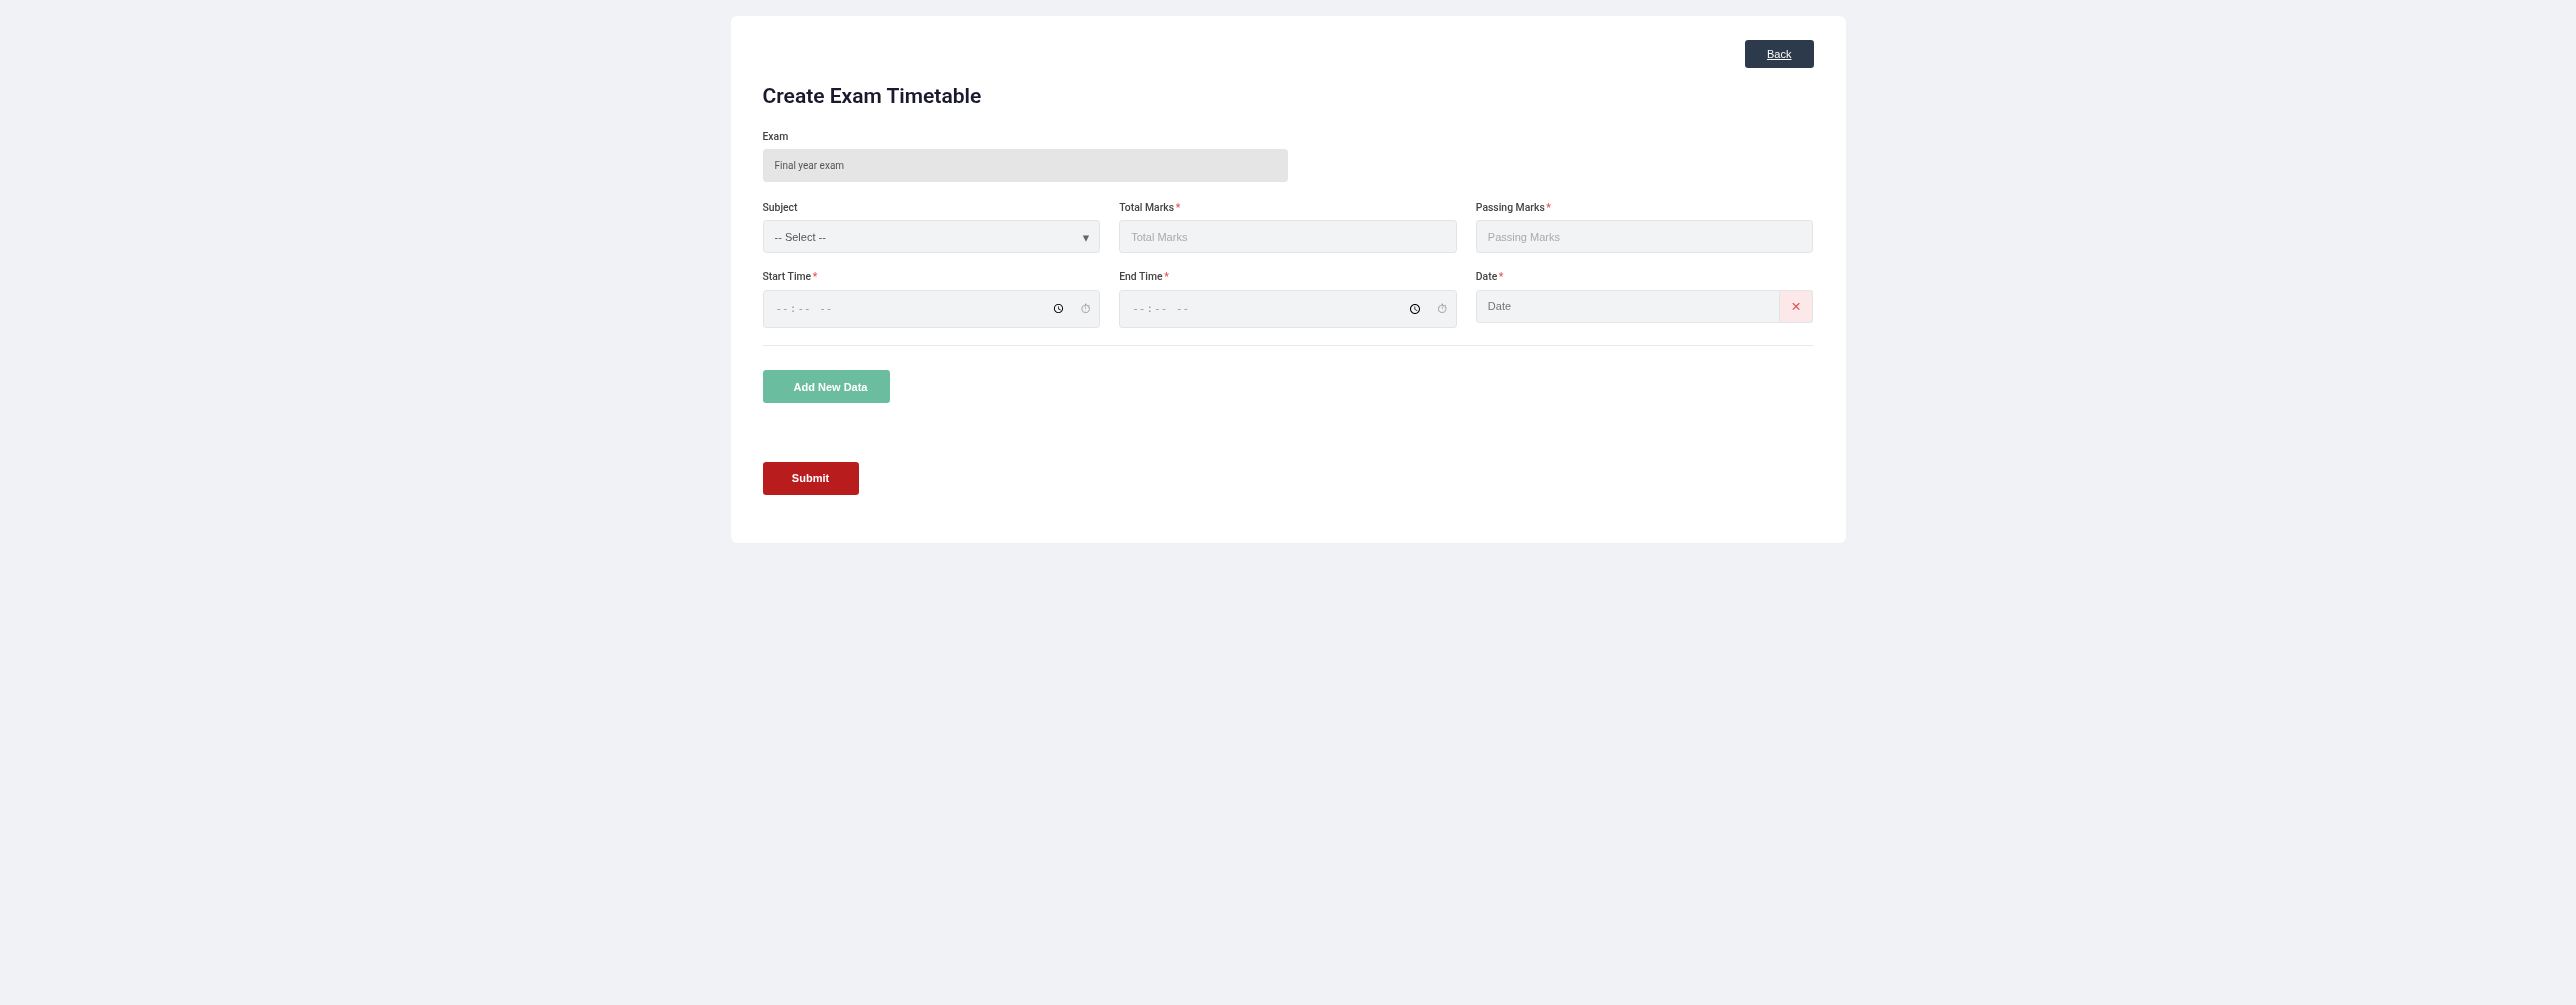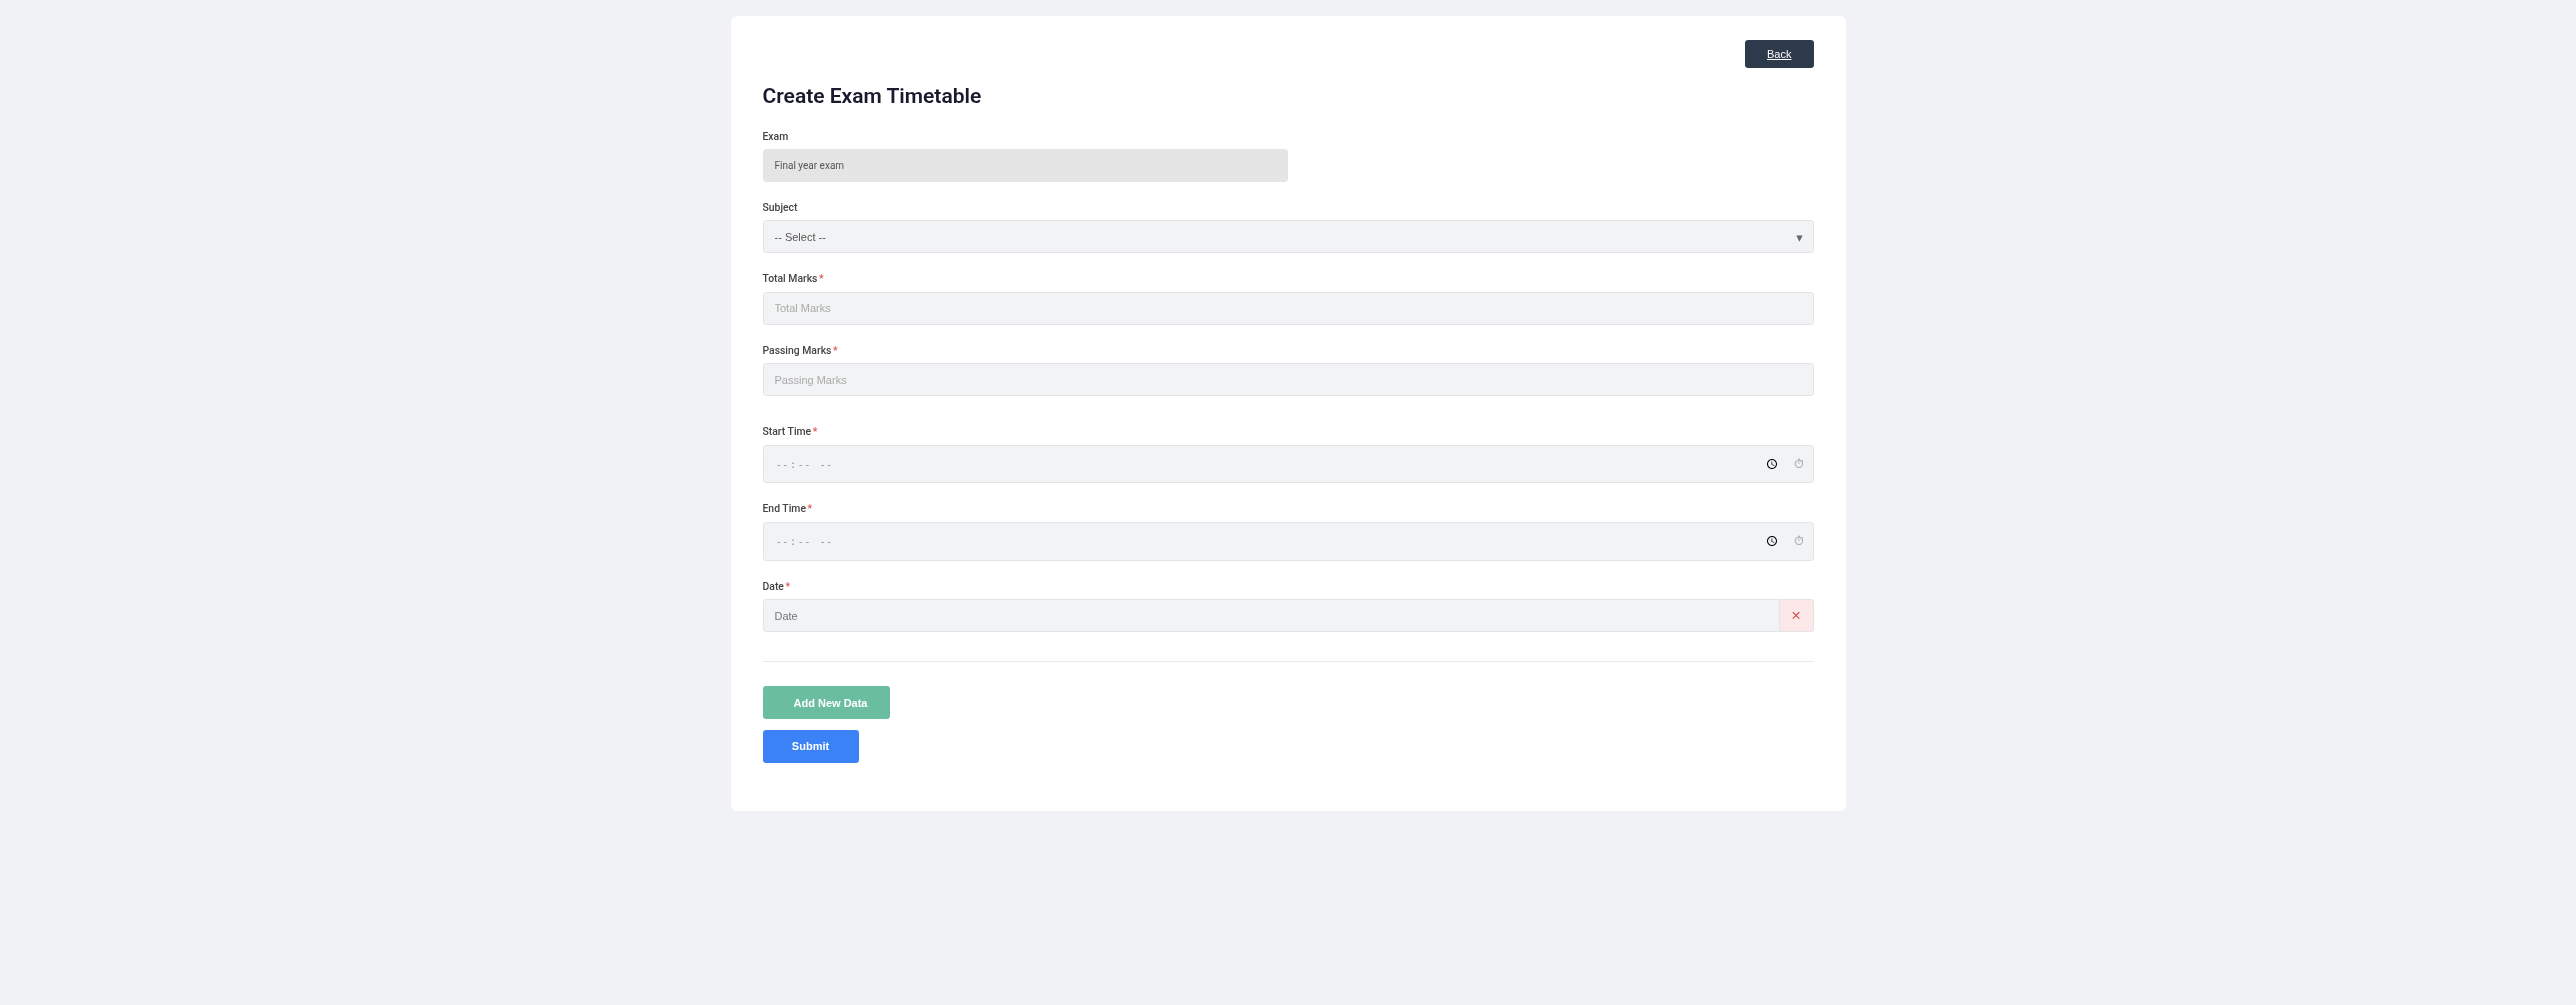--- a/index.html
+++ b/index.html
@@ -54,23 +54,23 @@
     }
 
     .form-row {
       display: grid;
       grid-template-columns: 1fr 1fr;
       margin-bottom: 19px;
     }
 
     .form-row-three {
       display: grid;
-      grid-template-columns: 1fr;
+      grid-template-columns: 1fr 1fr 1fr;
       gap: 19px;
-      margin-bottom: 29px;
+      margin-bottom: 17px;
     }
 
     .form-group {
       display: flex;
       flex-direction: column;
       gap: 6.4px;
     }
 
     .form-label {
       font-size: 10.4px;
@@ -209,30 +209,31 @@
       font-size: 11px;
       font-weight: 600;
       cursor: pointer;
       display: block;
       margin-bottom: 11px;
       min-width: 127px;
       text-align: right;
     }
 
     .submit-btn {
-      background-color: #3b82f6;
+      background-color: #b91c1c;
       color: #ffffff;
       border: none;
       border-radius: 3.2px;
       padding: 10.4px 25.5px;
       font-size: 11px;
       font-weight: 600;
       cursor: pointer;
       min-width: 96px;
       text-align: center;
+      margin-top: 48px;
     }
   </style>
 </head>
 <body>
 
 <div class="page-wrapper">
 
   <div class="top-bar">
     <button class="back-button">Back</button>
   </div>

